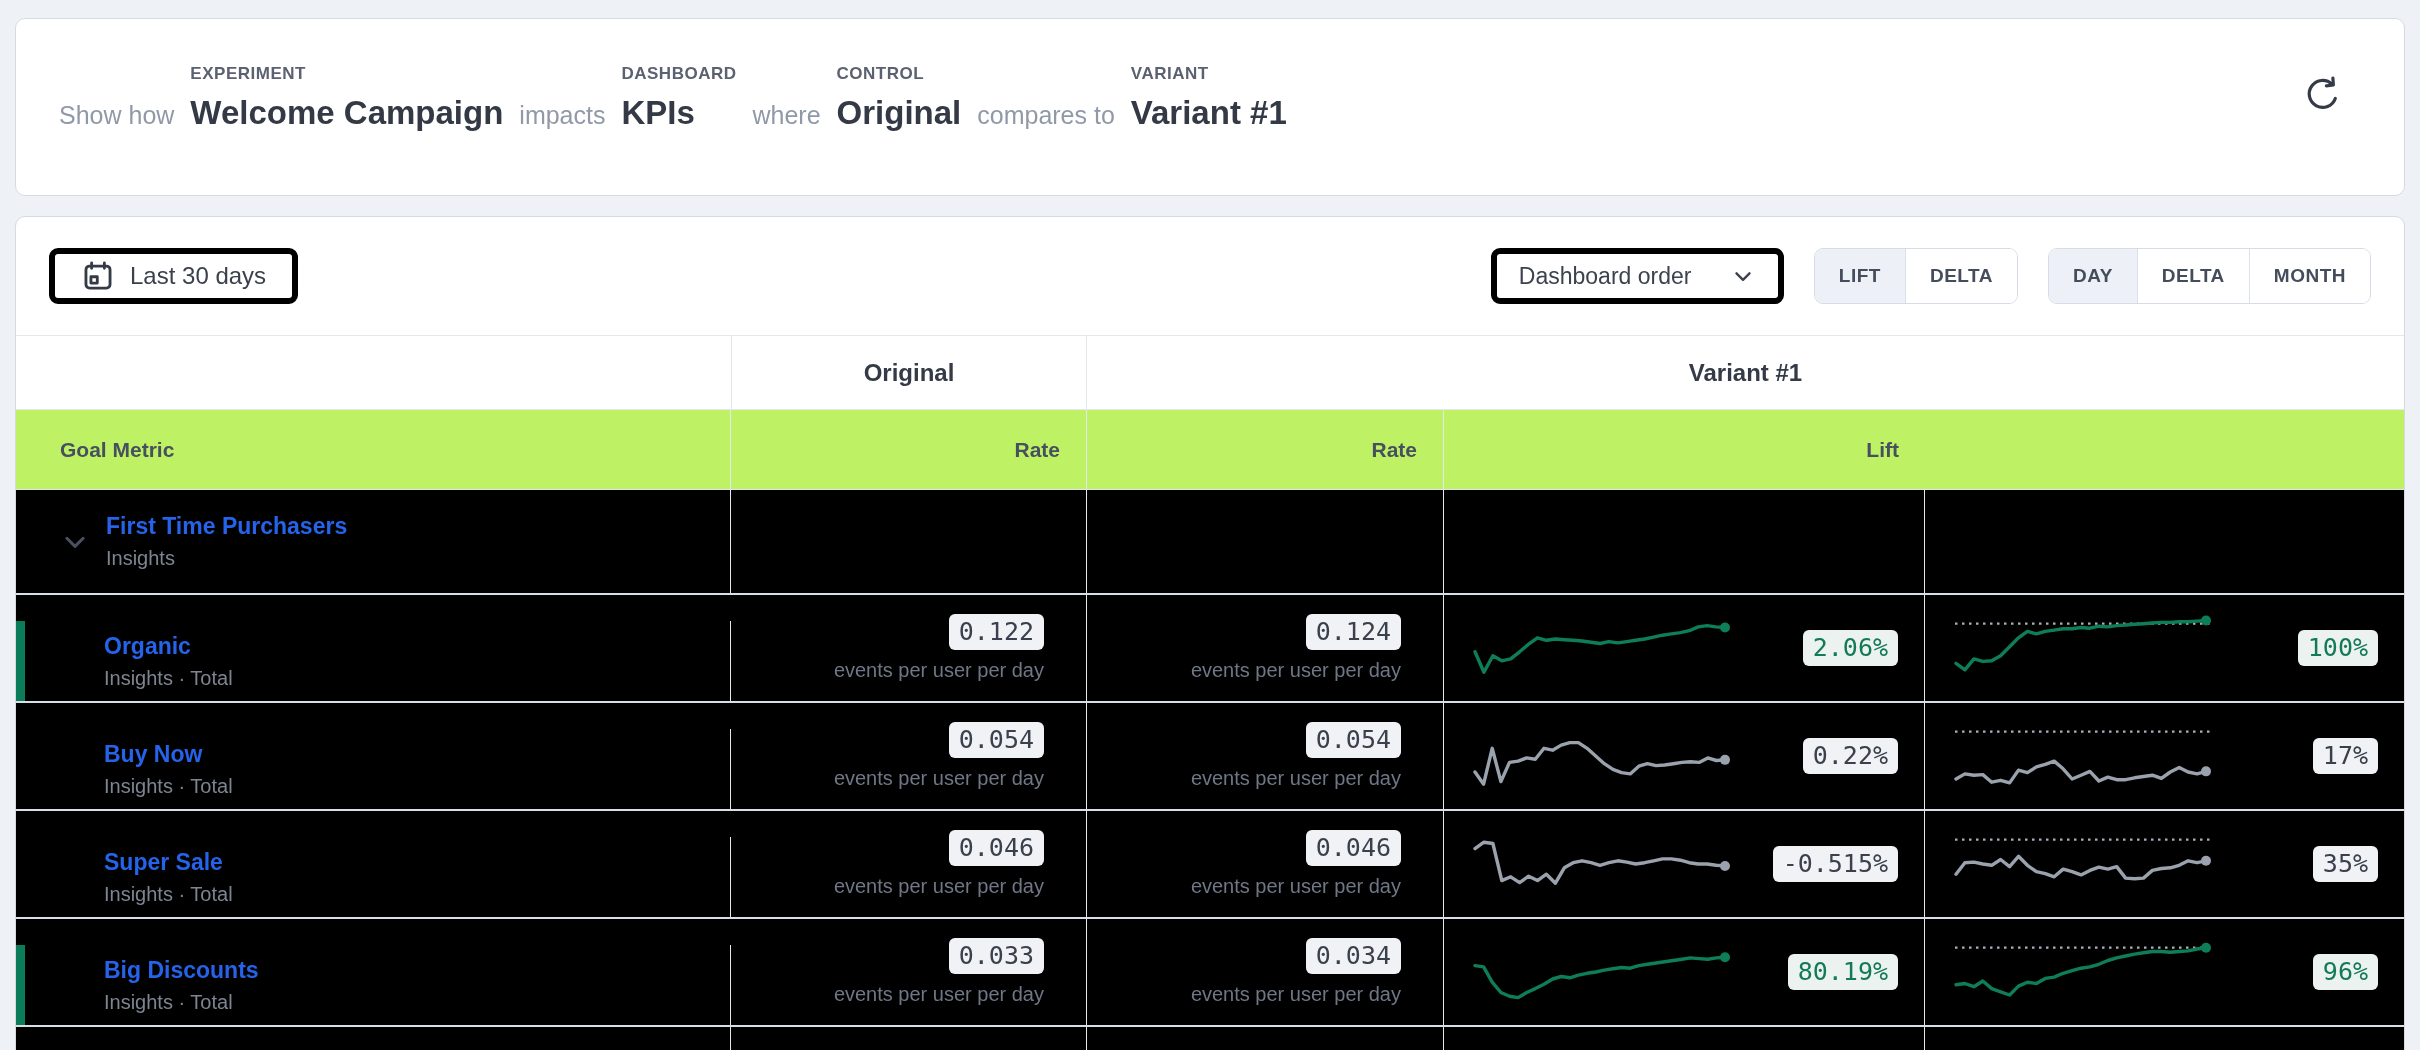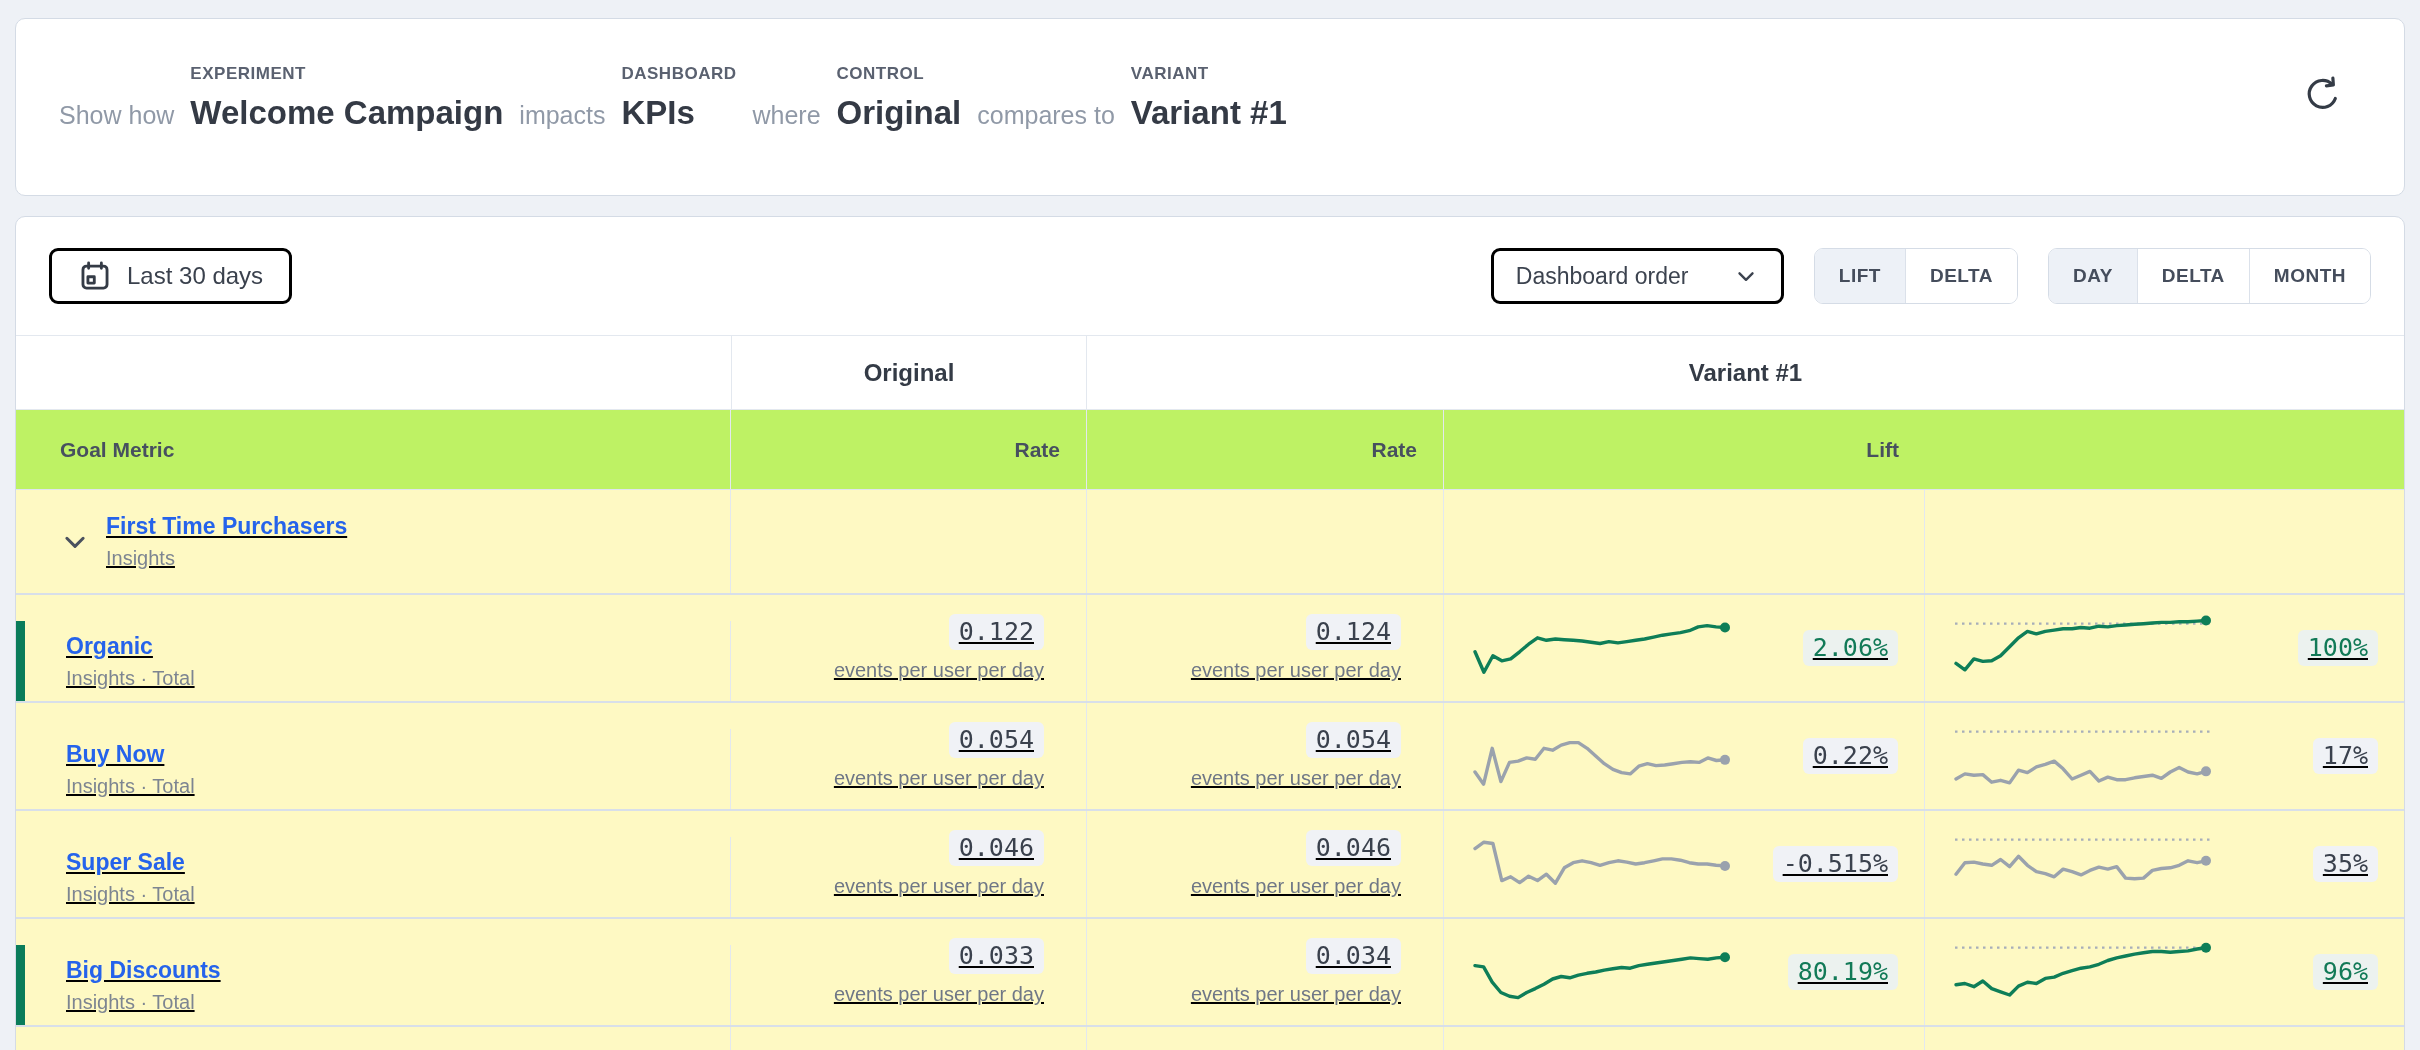--- a/index.html
+++ b/index.html
@@ -12,21 +12,21 @@
   .tok-plain{font-size:25px;color:#9099a7;line-height:1.15;padding-bottom:2px;}
   .tok{display:flex;flex-direction:column;}
   .tok .lbl{font-size:17px;font-weight:700;letter-spacing:.5px;color:#5a6170;margin-bottom:10px;}
   .tok .val{font-size:33px;font-weight:700;color:#343a45;line-height:1.15;}
   .refresh-btn{position:absolute;right:56px;top:52px;width:48px;height:48px;border:none;
     background:transparent;cursor:pointer;padding:0;}
   
   #report-card{top:216px;height:900px;overflow:hidden;}
   .toolbar{display:flex;justify-content:space-between;align-items:center;
     padding:31px 33px 0 33px;height:56px;}
-  .btn{display:flex;align-items:center;background:#fff;border:3px solid #000000;
+  .btn{display:flex;align-items:center;background:#fff;border:6px solid #000000;
     border-radius:9px;height:56px;box-sizing:border-box;cursor:pointer;
     font-family:"Liberation Sans",sans-serif;}
   .date-btn{padding:0 26px;gap:15px;font-size:24px;color:#3a414d;}
   .toolbar-right{display:flex;align-items:center;gap:30px;}
   .dd-btn{width:293px;padding:0 22px;justify-content:space-between;font-size:23px;color:#3c434f;}
   .seg-group{display:flex;border:1px solid #d5dce6;border-radius:9px;overflow:hidden;height:56px;box-sizing:border-box;background:#fff;}
   .seg{border:none;background:#fff;padding:0 24px;font-size:19px;font-weight:700;
     letter-spacing:.5px;color:#454d5c;cursor:pointer;border-right:1px solid #dbe1ea;
     font-family:"Liberation Sans",sans-serif;}
   .seg:last-child{border-right:none;}
@@ -38,33 +38,33 @@
     font-weight:700;color:#343b46;border-bottom:1px solid #e3e8ef;}
   .grp-cell.mid{border-left:1px solid #e3e8ef;border-right:1px solid #e3e8ef;}
   .hdr-row{display:grid;grid-template-columns:715px 356px 357px 481px auto;height:79px;
     background:#bef264;border-bottom:1px solid #dfe5ed;}
   .hdr-cell{display:flex;align-items:center;font-size:21px;font-weight:700;color:#47505f;
     border-right:1px solid #e3e8ef;box-sizing:border-box;}
   .hdr-cell:last-child{border-right:none;}
   .hdr-cell.right{justify-content:flex-end;padding-right:26px;}
   .hdr-cell.left{padding-left:44px;}
   .row{display:grid;grid-template-columns:715px 356px 357px 481px auto;
-    border-bottom:2px solid #d8dfe9;background:#fef9c3;text-decoration:underline;}
+    border-bottom:2px solid #d8dfe9;background:#000000;}
   .row .cell{border-right:1px solid #e3e8ef;box-sizing:border-box;position:relative;}
   .row .cell:last-child{border-right:none;}
   .grouprow{height:103px;}
   .metric-row{height:106px;}
   .partial-row{height:40px;border-bottom:none;}
   .goal-cell{display:flex;align-items:center;}
   .grouprow .goal-cell{padding-left:44px;}
   .chev-box{width:30px;height:30px;margin-right:16px;flex:none;}
   .name-stack{display:flex;flex-direction:column;gap:7px;}
   .metric-link{font-size:23px;font-weight:700;color:#2563eb;text-decoration:none;cursor:pointer;}
   .metric-source{font-size:20px;color:#7d8591;}
-  .metric-row .goal-cell{padding-left:50px;margin-top:26px;}
+  .metric-row .goal-cell{padding-left:88px;margin-top:26px;}
   .metric-row.sig .goal-cell::before{content:'';position:absolute;left:0;top:0;bottom:0;
     width:9px;background:#0a7c5a;}
   .rate-cell{display:flex;flex-direction:column;align-items:flex-end;justify-content:center;
     padding-right:42px;gap:9px;}
   .pill{font-family:"DejaVu Sans Mono",monospace;font-size:25px;color:#3a414d;
     background:#f0f2f6;border-radius:6px;padding:4px 10px;line-height:1.15;}
   .pill.green{color:#127a57;background:#ecf2ef;}
   .unit{font-size:20px;color:#6f7786;}
   .chart-cell{display:flex;align-items:center;padding-left:28px;}
   .chart-cell .pill{margin-left:auto;margin-right:26px;}

